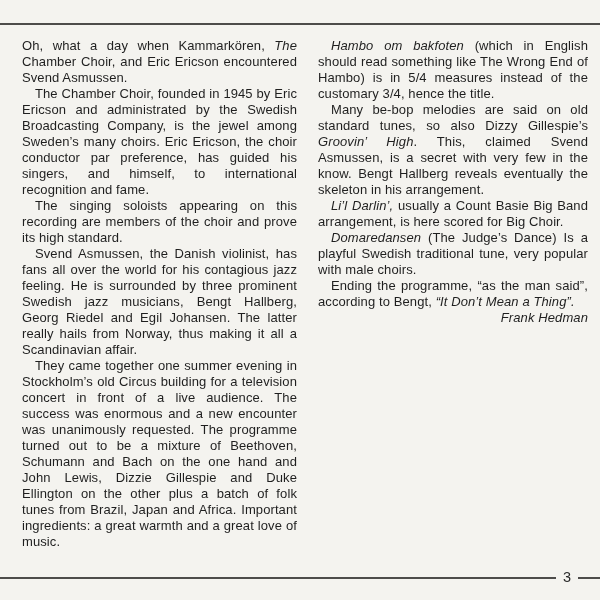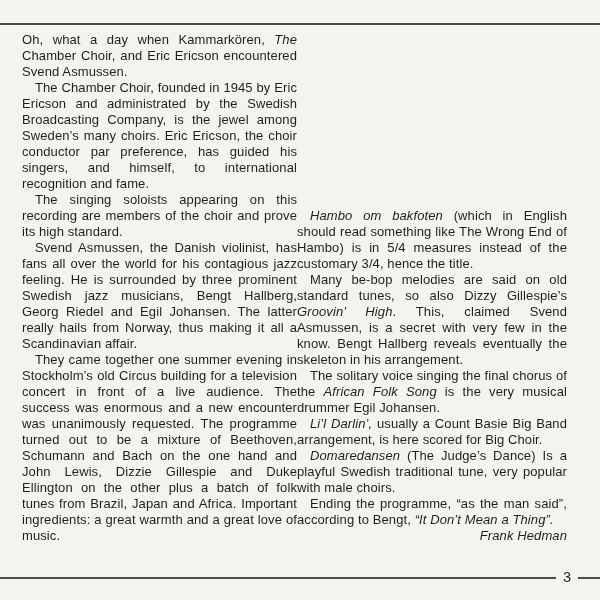--- a/index.html
+++ b/index.html
@@ -23,25 +23,25 @@
   .top-rule {
     position: absolute;
     top: 23px;
     left: 0;
     width: 600px;
     height: 2px;
     background: #4d4c4a;
   }
   .content {
     position: absolute;
-    top: 32px;
+    top: 38px;
     left: 22px;
     width: 566px;
     display: flex;
-    align-items: flex-end;
+    gap: 21px;
   }
   .col {
     font-size: 13px;
     line-height: 16px;
     text-align: justify;
     letter-spacing: 0.1px;
   }
   .col-left  { width: 275px; }
   .col-right { width: 270px; }
   .para {
@@ -87,21 +87,20 @@
       <p class="para"><span>Oh, what a day when Kammarkören, </span><i>The</i><span> Chamber Choir, and Eric Ericson encountered Svend Asmussen.</span></p>
       <p class="para ind"><span>The Chamber Choir, founded in 1945 by Eric Ericson and administrated by the Swedish Broadcasting Company, is the jewel among Sweden’s many choirs. Eric Ericson, the choir conductor par preference, has guided his singers, and himself, to international recognition and fame.</span></p>
       <p class="para ind"><span>The singing soloists appearing on this recording are members of the choir and prove its high standard.</span></p>
       <p class="para ind"><span>Svend Asmussen, the Danish violinist, has fans all over the world for his contagious jazz feeling. He is surrounded by three prominent Swedish jazz musicians, Bengt Hallberg, Georg Riedel and Egil Johansen. The latter really hails from Norway, thus making it all a Scandinavian affair.</span></p>
       <p class="para ind"><span>They came together one summer evening in Stockholm’s old Circus building for a television concert in front of a live audience. The success was enormous and a new encounter was unanimously requested. The programme turned out to be a mixture of Beethoven, Schumann and Bach on the one hand and John Lewis, Dizzie Gillespie and Duke Ellington on the other plus a batch of folk tunes from Brazil, Japan and Africa. Important ingredients: a great warmth and a great love of music.</span></p>
     </div>
 
     <div class="col col-right">
       <p class="para ind"><i>Hambo om bakfoten</i><span> (which in English should read something like The Wrong End of Hambo) is in 5/4 measures instead of the customary 3/4, hence the title.</span></p>
       <p class="para ind"><span>Many be-bop melodies are said on old standard tunes, so also Dizzy Gillespie’s </span><i>Groovin’ High</i><span>. This, claimed Svend Asmussen, is a secret with very few in the know. Bengt Hallberg reveals eventually the skeleton in his arrangement.</span></p>
-      <p class="para ind"><span>The solitary voice singing the final chorus of the </span><i>African Folk Song</i><span> is the very musical drummer Egil Johansen.</span></p>
       <p class="para ind"><i>Li’l Darlin’,</i><span> usually a Count Basie Big Band arrangement, is here scored for Big Choir.</span></p>
       <p class="para ind"><i>Domaredansen</i><span> (The Judge’s Dance) Is a playful Swedish traditional tune, very popular with male choirs.</span></p>
       <p class="para ind"><span>Ending the programme, “as the man said”, according to Bengt, </span><i>“It Don’t Mean a Thing”.</i></p>
       <p class="para signature"><i>Frank Hedman</i></p>
     </div>
 
   </div>
 
   <div class="footer">
     <div class="rule-seg rule-long"></div>

